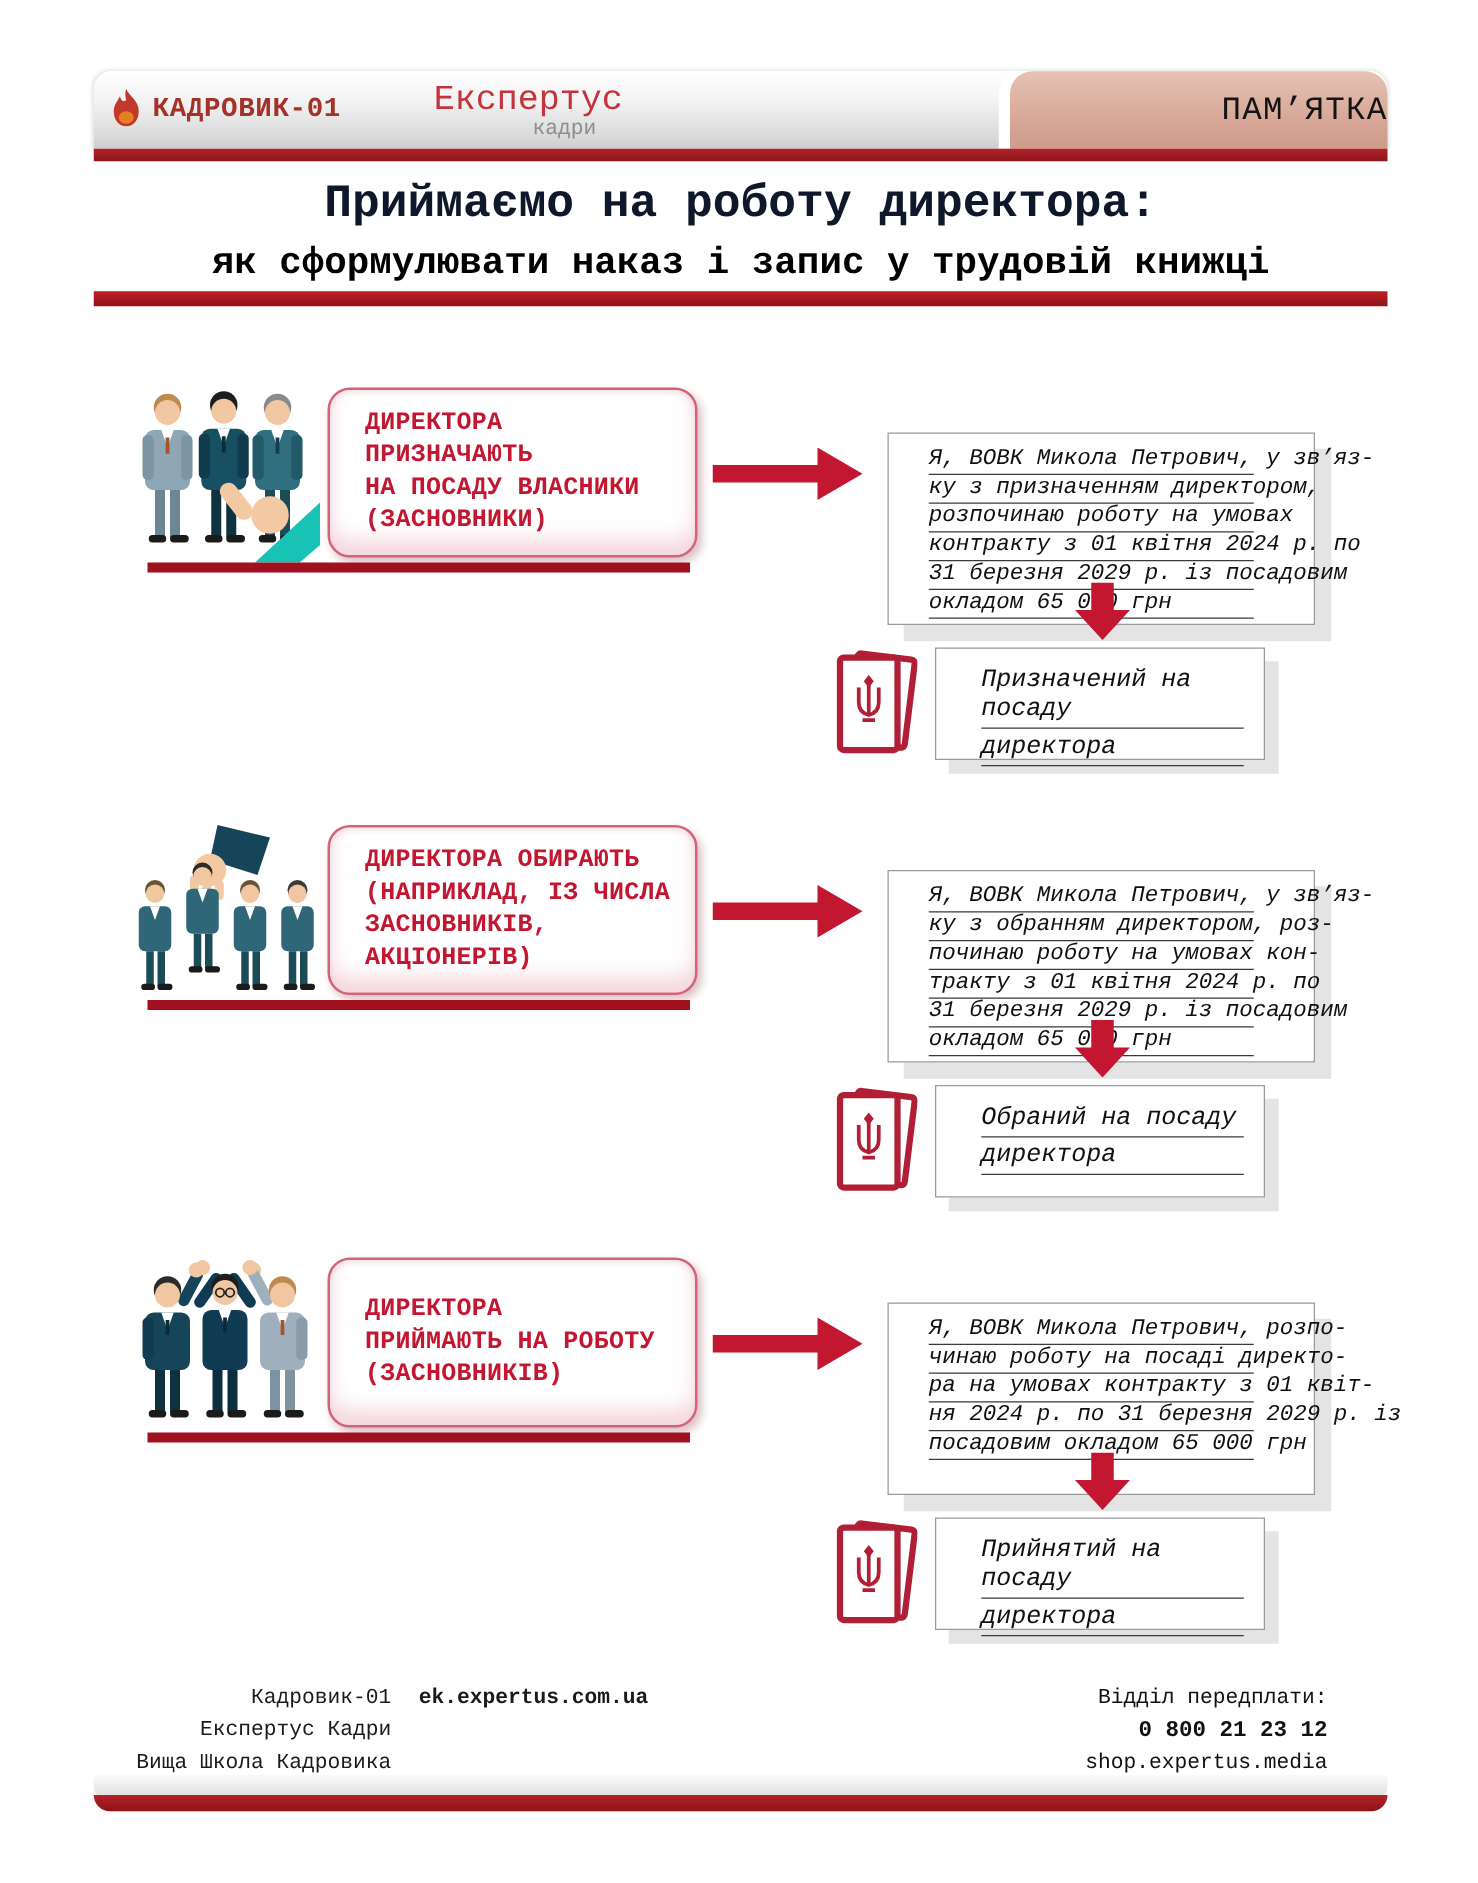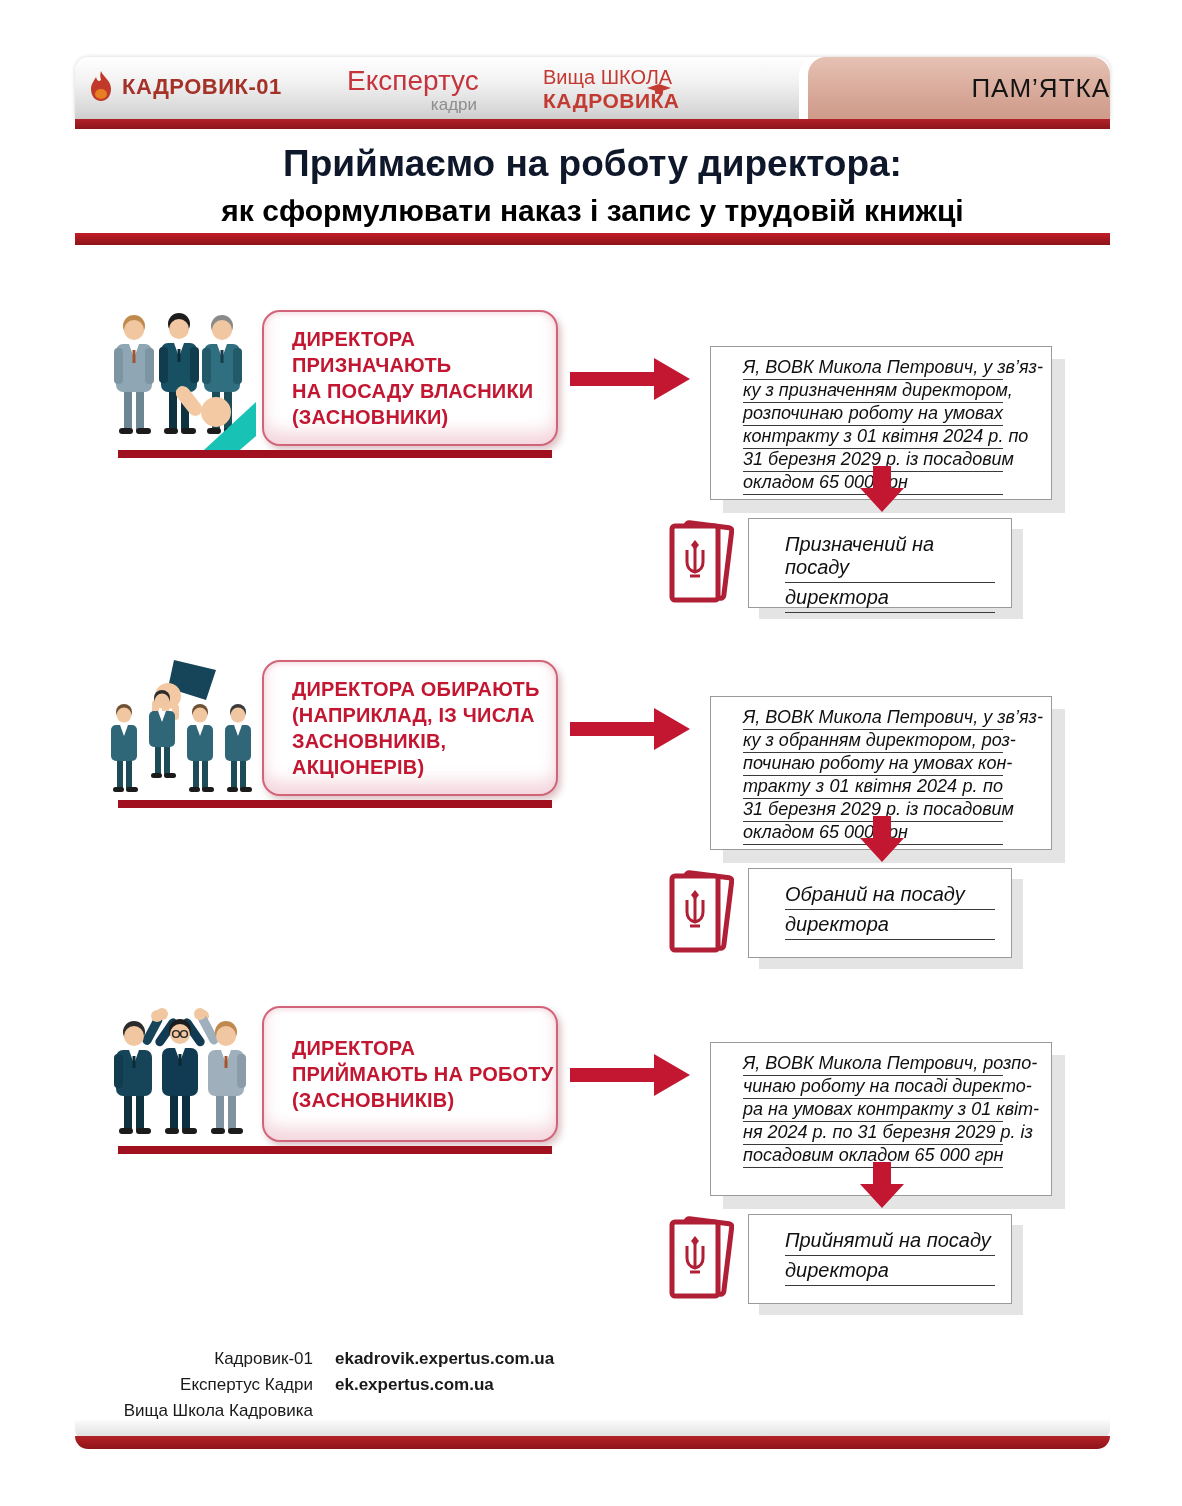--- a/index.html
+++ b/index.html
@@ -1,17 +1,17 @@
 <!DOCTYPE html>
 <html lang="uk"><head>
 <meta charset="utf-8">
 <style>
   html,body{margin:0;padding:0;background:#fff;}
   .page{position:relative;width:1182px;height:1506px;background:#fff;overflow:hidden;
-        font-family:Liberation Sans, sans-serif;color:#111;}
+        font-family:Liberation Mono, monospace;color:#111;}
 
   
   .header{position:absolute;left:75px;top:57px;width:1035px;height:62px;
           background:linear-gradient(#ffffff,#f2f2f2 40%,#d9d9d9 85%,#cdcdcd);
           border-radius:14px 14px 0 0;box-shadow:0 0 4px rgba(0,0,0,.18);}
   .header-bar{position:absolute;left:75px;top:119px;width:1035px;height:10px;
               background:linear-gradient(#b22228,#8d161b);z-index:5;}
   .brand-kadrovik{position:absolute;left:14px;top:14px;display:flex;align-items:center;gap:7px;}
   .brand-kadrovik .txt{font-size:22px;font-weight:bold;color:#a53228;letter-spacing:.5px;}
   .brand-expertus{position:absolute;left:272px;top:8px;width:130px;text-align:right;}
@@ -86,28 +86,20 @@
     <div class="brand-kadrovik">
       <svg width="26" height="32" viewBox="0 0 26 32">
         <path d="M12 0 C14 6 22 9 22 18 C22 25 18 30 12 30 C6 30 2 25 2 18 C2 13 5 10 7 6 C8 10 10 11 12 9 C11 6 11 3 12 0 Z" fill="#c0392b"></path>
         <ellipse cx="12" cy="23" rx="6" ry="5" fill="#e67e22"></ellipse>
       </svg>
       <span class="txt">КАДРОВИК-01</span>
     </div>
     <div class="brand-expertus">
       <div class="main">Експертус</div>
       <div class="sub">кадри</div>
-    </div>
-    <div class="brand-school">
-      <svg class="cap-icon" width="24" height="12" viewBox="0 0 24 12">
-        <polygon points="12,0 24,4 12,8 0,4" fill="#c23a31"></polygon>
-        <rect x="8" y="6" width="8" height="4" rx="1" fill="#c23a31"></rect>
-      </svg>
-      <div class="l1">Вища ШКОЛА</div>
-      <div class="l2">КАДРОВИКА</div>
     </div>
     <div class="memo-tab">
       <span class="tab-label">ПАМ’ЯТКА</span>
     </div>
   </div>
   <div class="header-bar"></div>
 
   <div class="page-title">Приймаємо на роботу директора:</div>
   <div class="page-subtitle">як сформулювати наказ і запис у трудовій книжці</div>
   <div class="title-bar"></div>
@@ -394,19 +386,23 @@
         </div>
     </div>
   </section>
 
   <div class="footer-brands">
       <div class="footer-line">Кадровик-01</div>
       <div class="footer-line">Експертус Кадри</div>
       <div class="footer-line">Вища Школа Кадровика</div>
     </div>
   <div class="footer-urls">
-      <div class="footer-line">ekadrovik.expertus.com.ua</div>
       <div class="footer-line">ek.expertus.com.ua</div>
     </div>
+  <div class="footer-subs">
+    <div class="subs-label">Відділ передплати:</div>
+    <div class="subs-phone">0 800 21 23 12</div>
+    <div class="subs-shop">shop.expertus.media</div>
+  </div>
   <div class="bottom-strip"></div>
   <div class="bottom-bar"></div>
 
 </div>
 
 </body></html>

